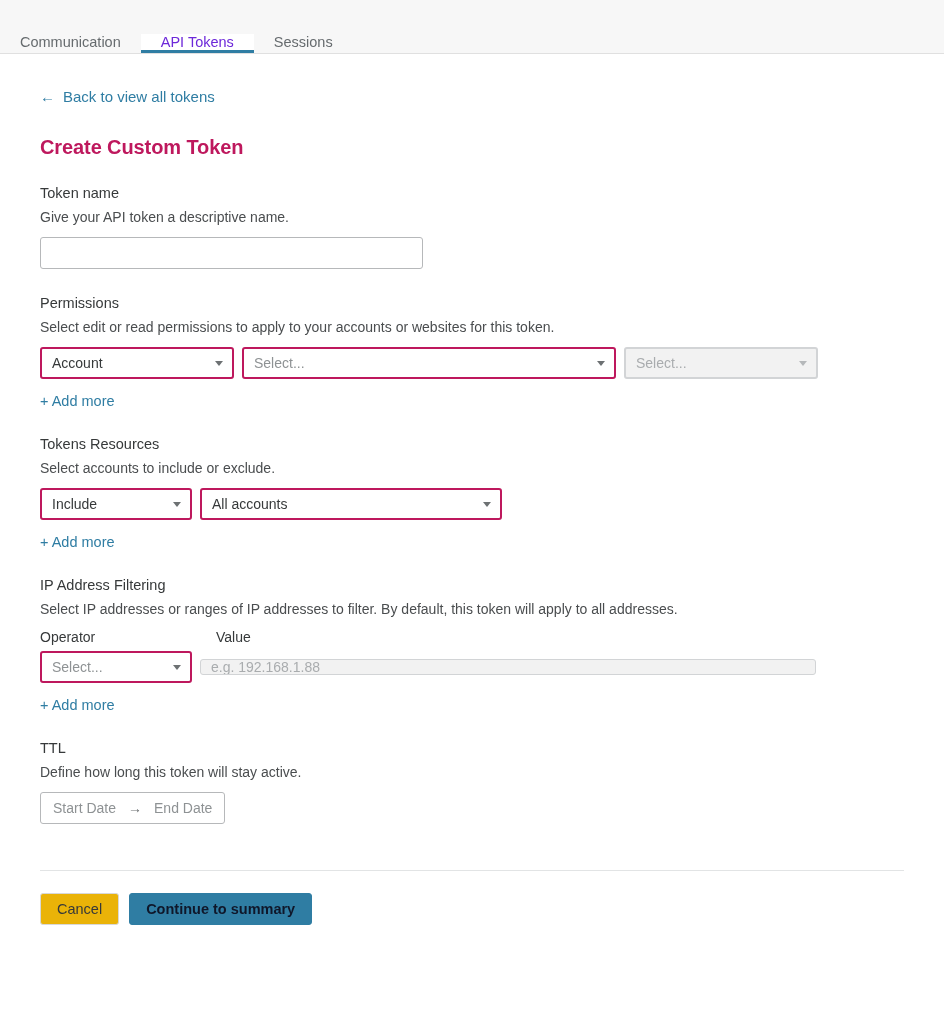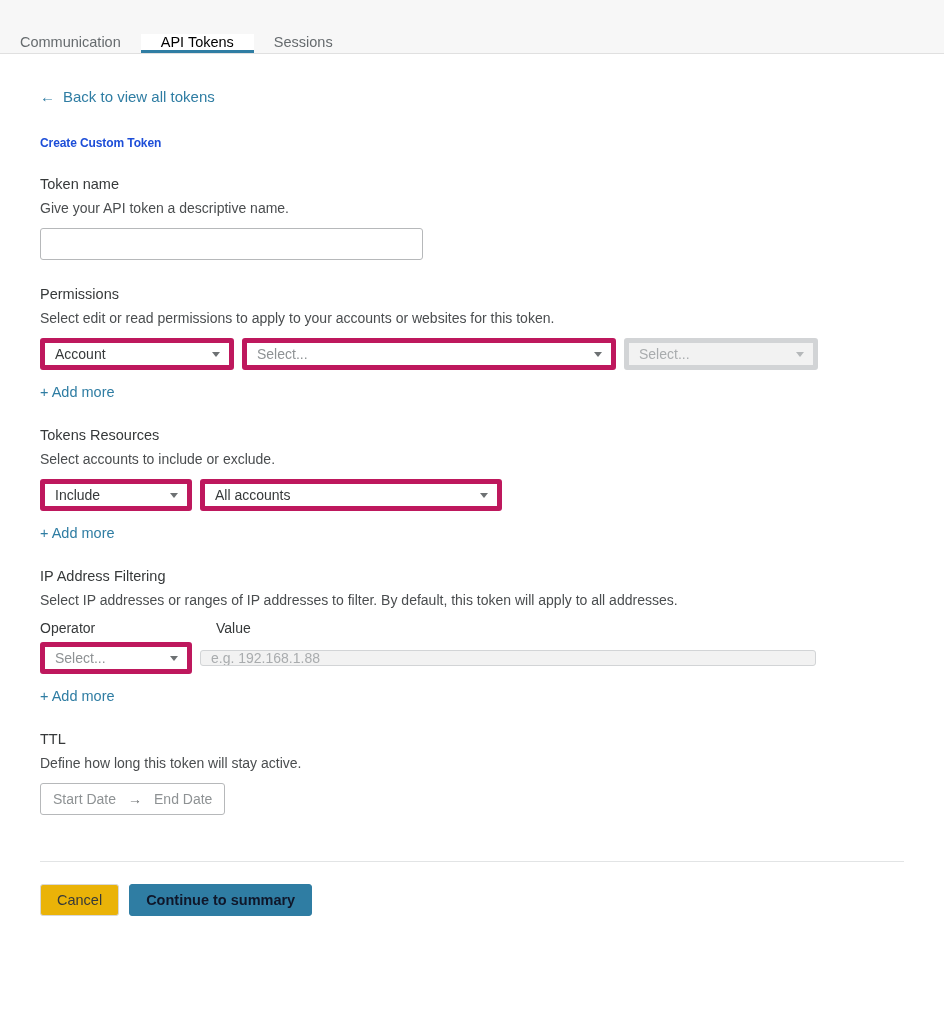--- a/index.html
+++ b/index.html
@@ -25,21 +25,21 @@
     display: flex;
     align-items: center;
     padding: 0 20px;
     font-size: 14.5px;
     color: #666b6e;
     cursor: pointer;
     border-bottom: 3px solid transparent;
     white-space: nowrap;
   }
   .tab.active {
-    color: #000000;
+    color: #6d28d9;
     border-bottom: 3px solid #2f7da3;
     background: #ffffff;
   }
 
   
   .page {
     padding: 0 40px;
     max-width: 944px;
   }
   .back-link {
@@ -48,23 +48,23 @@
     gap: 8px;
     margin-top: 34px;
     color: #2f7da3;
     font-size: 15px;
     cursor: pointer;
     text-decoration: none;
   }
   .back-link .arrow { font-size: 15px; line-height: 1; }
 
   h1.page-title {
-    font-size: 12px;
+    font-size: 20px;
     font-weight: bold;
-    color: #1d4ed8;
+    color: #be185d;
     margin: 30px 0 0 0;
     letter-spacing: -0.1px;
   }
 
   .section { margin-top: 26px; }
   .section-label {
     font-size: 14.5px;
     color: #36393a;
     margin-bottom: 8px;
   }
@@ -86,21 +86,21 @@
     font-family: "Liberation Sans", sans-serif;
     color: #36393a;
     outline: none;
   }
 
   .row { display: flex; align-items: center; gap: 8px; }
 
   .select {
     position: relative;
     height: 32px;
-    border: 5px solid #be185d;
+    border: 2px solid #be185d;
     border-radius: 3px;
     background: #fff;
     display: flex;
     align-items: center;
     padding: 0 26px 0 10px;
     font-size: 14px;
     color: #36393a;
     cursor: pointer;
     user-select: none;
   }

